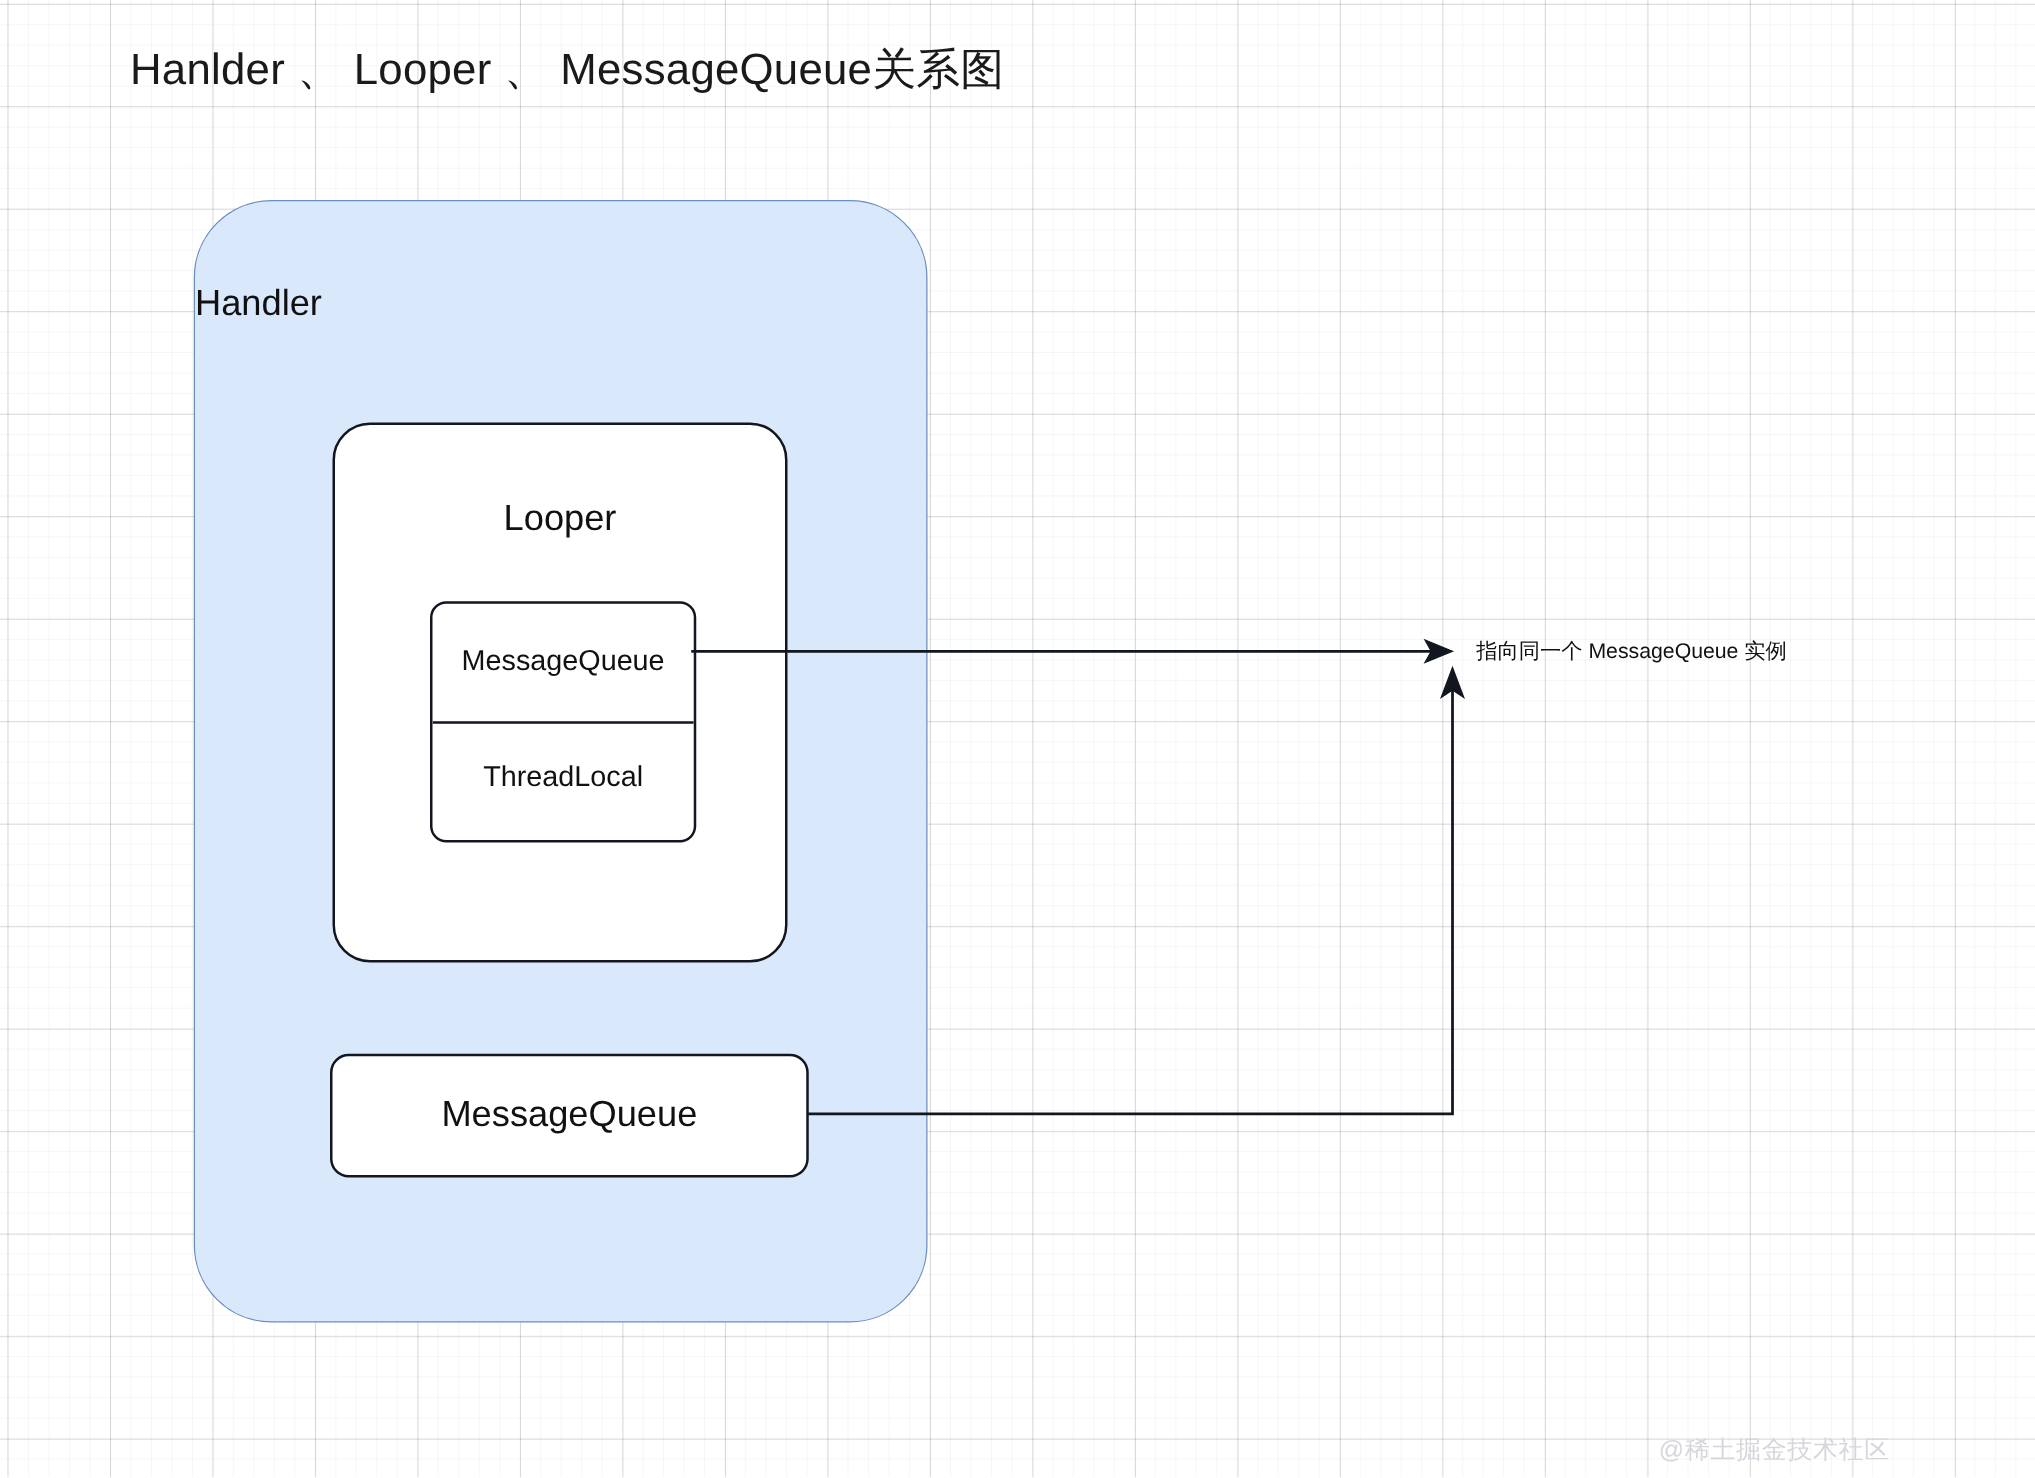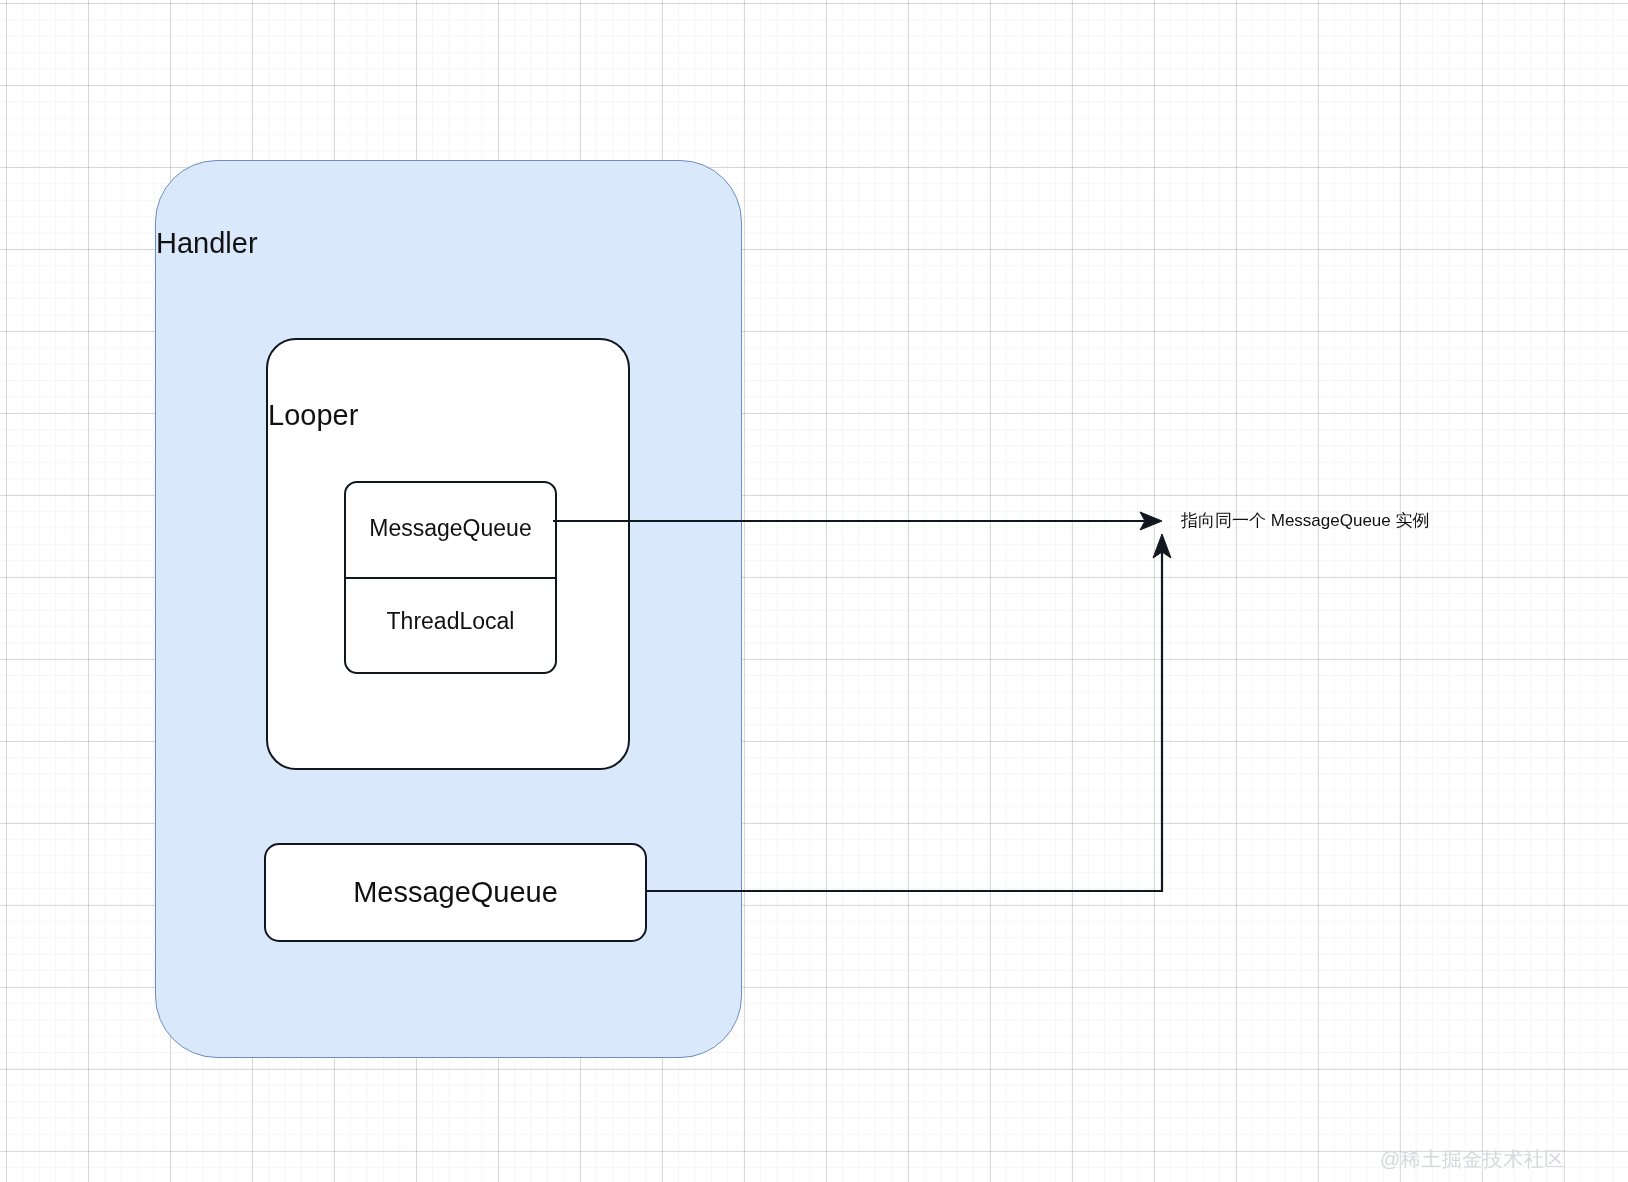--- a/index.html
+++ b/index.html
@@ -72,21 +72,21 @@
     background: #ffffff;
     border: 2.2px solid #12161f;
     border-radius: 30px;
     box-sizing: border-box;
   }
   #looper-label {
     position: absolute;
     left: 0;
     top: 59px;
     width: 100%;
-    text-align: left;
+    text-align: center;
     font-size: 29px;
     color: #111111;
   }
 
   
   #mq-tl-box {
     position: absolute;
     left: 76px;
     top: 141px;
     width: 213px;
@@ -155,33 +155,34 @@
     top: 506px;
     font-size: 17px;
     line-height: 30px;
     color: #111111;
     white-space: nowrap;
   }
 
   
   #watermark {
     position: absolute;
-    left: 1380px;
+    left: 1327px;
     top: 1146px;
     font-size: 20px;
     color: #d5d7dc;
     white-space: nowrap;
     letter-spacing: 0.5px;
   }
 </style>
 </head>
 <body>
 
 <div id="canvas">
 
+  <div id="title">Hanlder 、 Looper 、 MessageQueue关系图</div>
 
   <div id="handler-box">
     <div id="handler-label">Handler</div>
 
     <div id="looper-box">
       <div id="looper-label">Looper</div>
 
       <div id="mq-tl-box">
         <div class="split-cell" id="mq-inner-label">MessageQueue</div>
         <div id="mq-tl-divider"></div>

